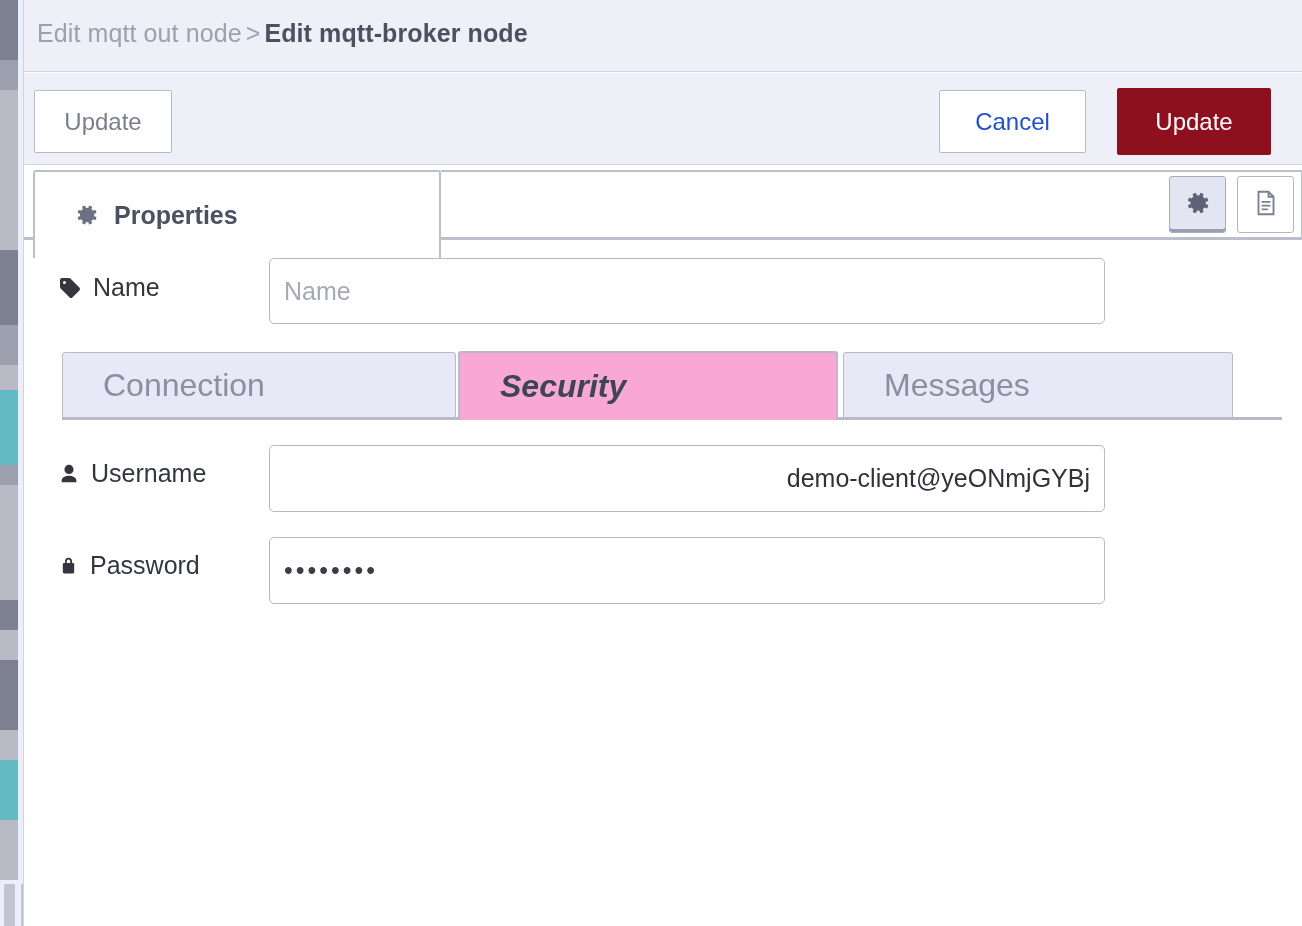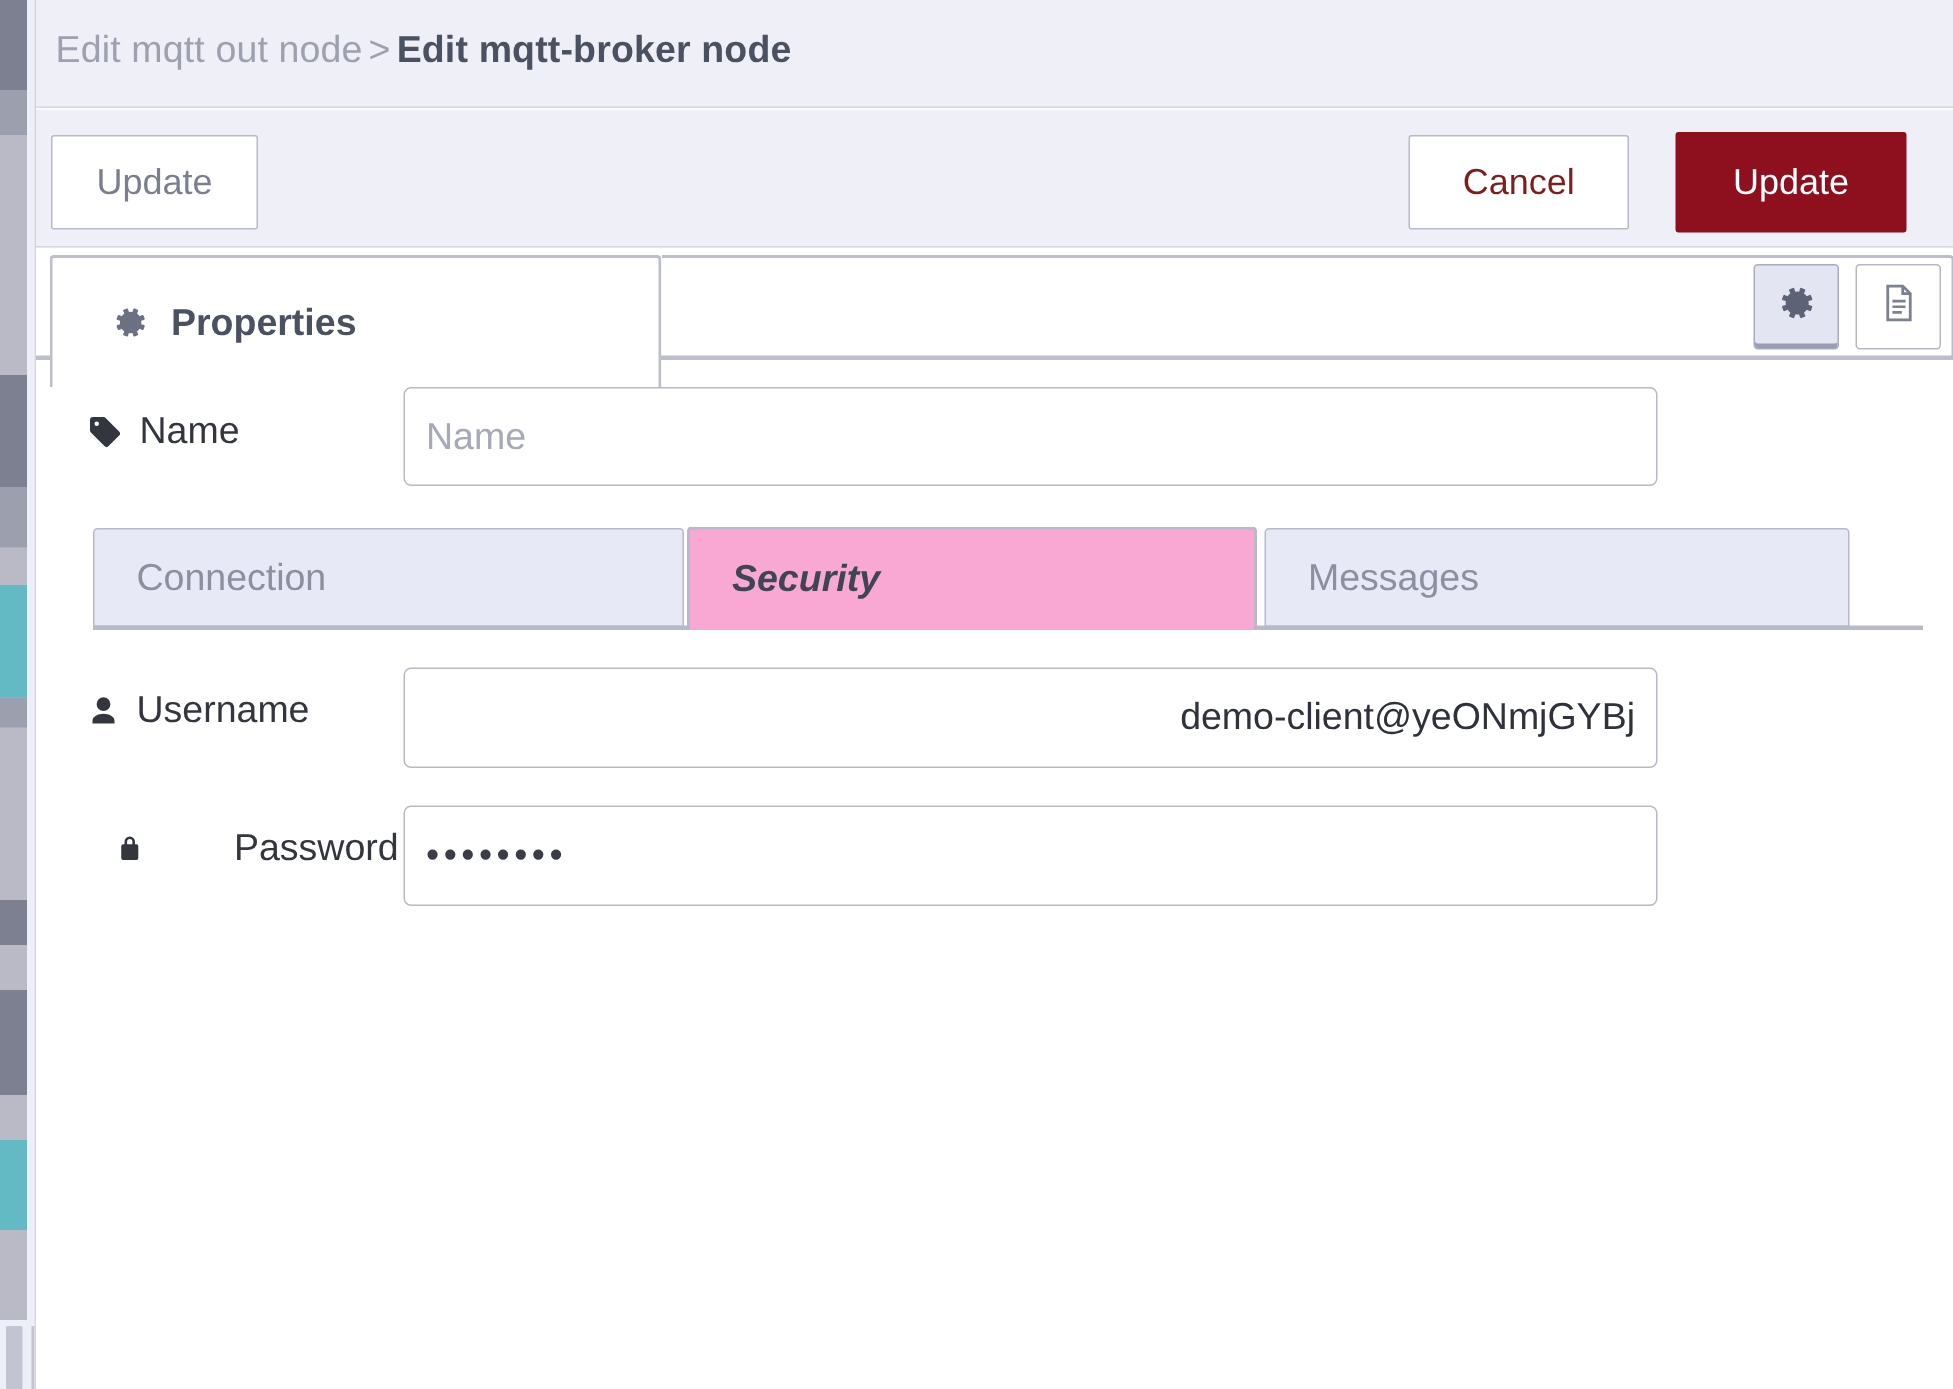--- a/index.html
+++ b/index.html
@@ -112,21 +112,21 @@
     width: 138px; height: 63px;
     background: #ffffff;
     border: 1px solid #b9bac9;
     color: #7a7f8f;
   }
   .btn-cancel {
     left: 915px; top: 17px;
     width: 147px; height: 63px;
     background: #ffffff;
     border: 1px solid #b9bac9;
-    color: #7f1d1d;
+    color: #1d4ed8;
   }
   .btn-update {
     left: 1093px; top: 15px;
     width: 154px; height: 67px;
     background: #8e0f1e;
     border: 1px solid #8e0f1e;
     color: #ffffff;
   }
 
   
@@ -239,22 +239,22 @@
     left: 38px; top: 177px;
     width: 1220px; height: 3px;
     background: #b8bac9;
   }
   .subtab {
     position: absolute;
     top: 0;
     height: 66px;
     display: flex;
     align-items: center;
-    padding-left: 28px;
-    font-size: 25px;
+    padding-left: 40px;
+    font-size: 32px;
     cursor: pointer;
     border-radius: 3px 3px 0 0;
   }
   .subtab-inactive {
     background: #e7e9f7;
     border: 1px solid #b8bac9;
     color: #8b8f9f;
   }
   .subtab-active {
     background: #f9a8d4;
@@ -267,21 +267,21 @@
   }
   .subtab-connection { left: 38px; width: 394px; }
   .subtab-security   { left: 434px; width: 380px; top: -1px; height: 69px; }
   .subtab-messages   { left: 819px; width: 390px; }
 
   
   .row-user-label { left: 34px; top: 219px; }
   .field-user { left: 245px; top: 205px; width: 836px; height: 67px; text-align: right; }
 
   
-  .row-pass-label { left: 52px; top: 311px; gap: 48px; }
+  .row-pass-label { left: 34px; top: 311px; }
   .field-pass {
     left: 245px; top: 297px; width: 836px; height: 67px;
     letter-spacing: 3px;
     color: #3a3d47;
   }
 </style>
 </head>
 <body>
 
 <div id="root">

